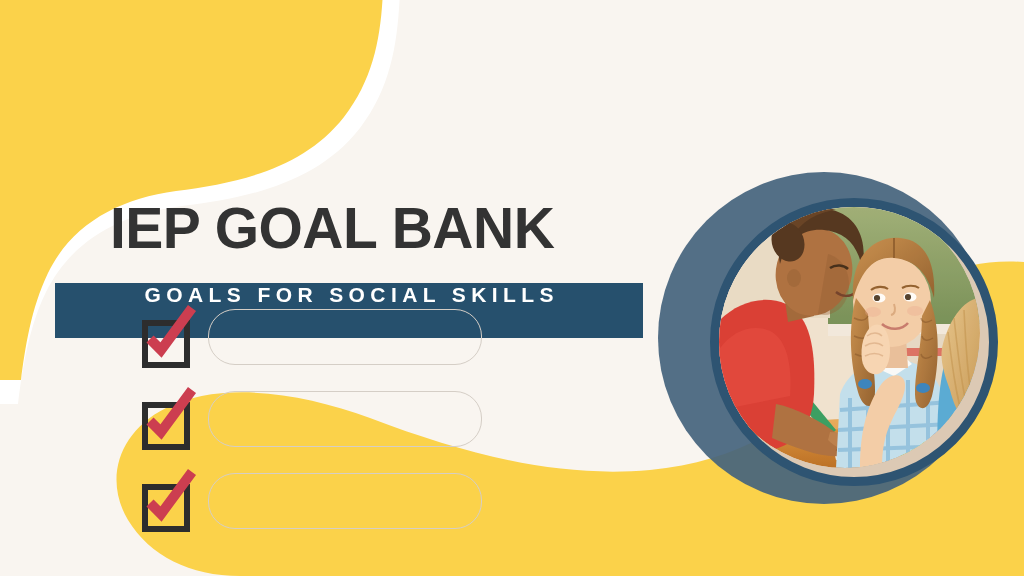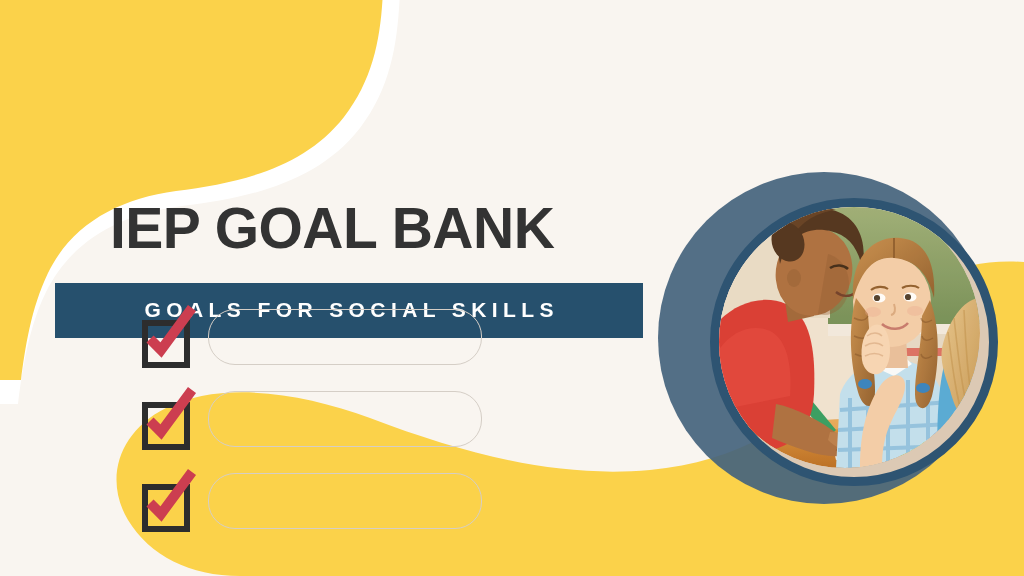--- a/index.html
+++ b/index.html
@@ -49,21 +49,20 @@
     white-space: nowrap;
     font-family: "Liberation Sans", sans-serif;
   }
 
   .subtitle-banner {
     margin-top: 24px;
     width: 588px;
     height: 55px;
     background: #26506D;
     display: flex;
-    align-items: center;
     justify-content: center;
   }
 
   .subtitle-text {
     color: #FFFFFF;
     font-size: 21px;
     font-weight: bold;
     letter-spacing: 5.4px;
     text-indent: 5.4px;
     font-family: "Liberation Sans", sans-serif;

